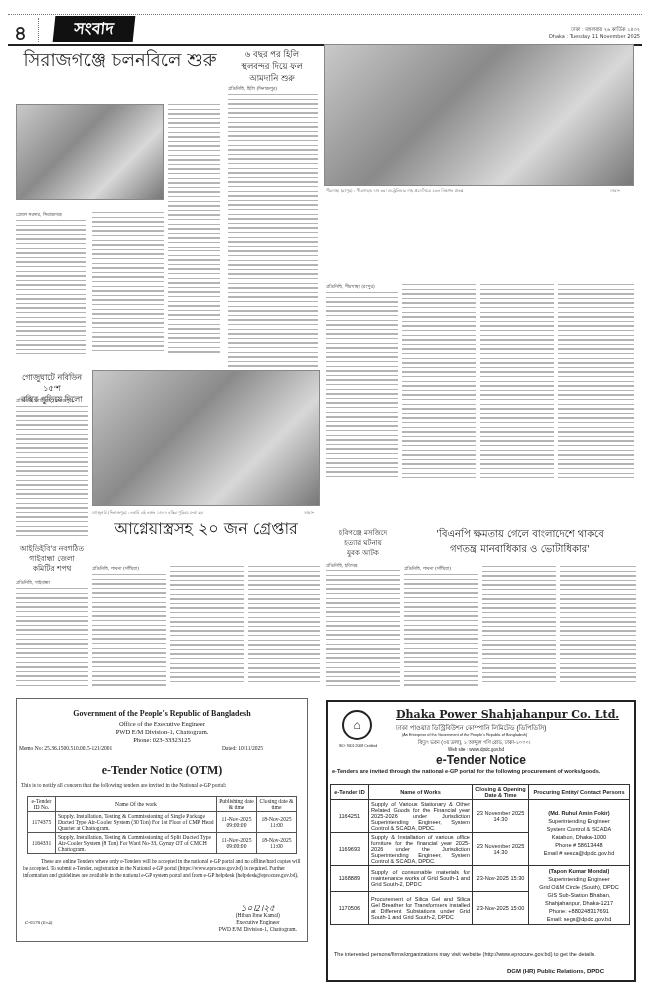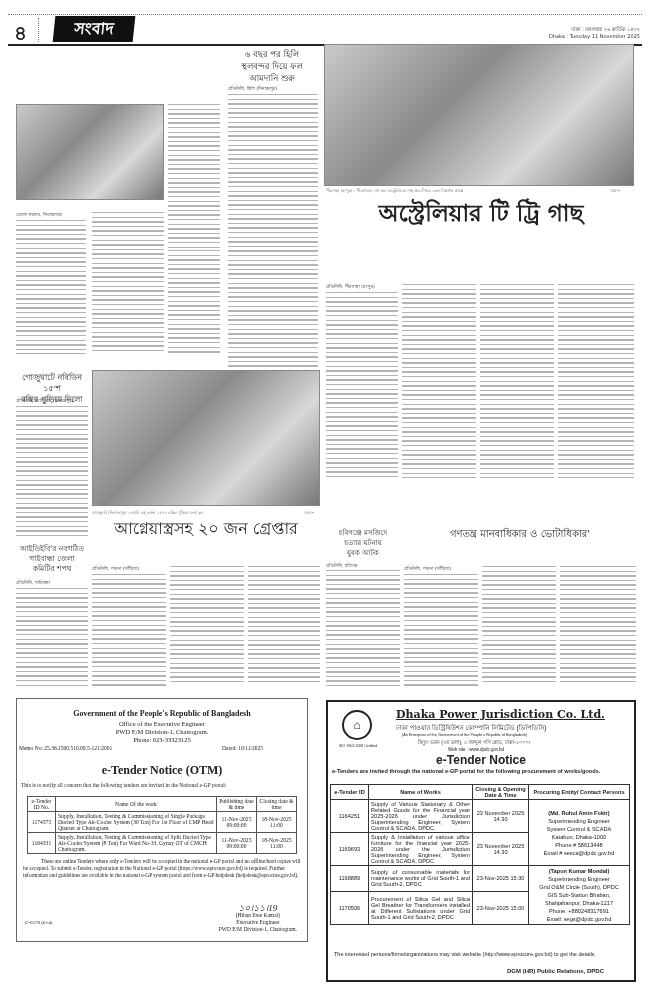--- a/index.html
+++ b/index.html
@@ -34,41 +34,41 @@
 <div class="abs pageno">৪</div>
 <div class="abs pagesep"></div>
 <div class="abs logo">সংবাদ</div>
 <div class="abs dateline">
   <div>ঢাকা : মঙ্গলবার ২৬ কার্তিক ১৪৩২</div>
   <div>Dhaka : Tuesday 11 November 2025</div>
 </div>
 <div class="abs rule"></div>
 
 <div class="abs headline" style="left:20px;top:50px;width:200px;font-size:18px;">
+  <div>সিরাজগঞ্জে চলনবিলে শুরু</div>
 </div>
 <div class="abs photo" style="left:16px;top:104px;width:148px;height:96px;"></div>
 <div class="abs fake-lines" style="left:168px;top:104px;width:52px;height:144px;"></div>
 <div class="abs byline" style="left:16px;top:212px;">প্রেমল সরদার, সিরাজগঞ্জ</div>
 <div class="abs fake-lines" style="left:16px;top:220px;width:70px;height:134px;"></div>
 <div class="abs fake-lines" style="left:92px;top:212px;width:72px;height:142px;"></div>
 <div class="abs fake-lines" style="left:168px;top:250px;width:52px;height:104px;"></div>
 
 <div class="abs headline" style="left:228px;top:48px;width:88px;font-size:8.5px;line-height:12px;">
   <div>৬ বছর পর হিলি</div>
   <div>স্থলবন্দর দিয়ে ফল</div>
   <div>আমদানি শুরু</div>
 </div>
 <div class="abs byline" style="left:228px;top:86px;">প্রতিনিধি, হিলি (দিনাজপুর)</div>
 <div class="abs fake-lines" style="left:228px;top:94px;width:90px;height:290px;"></div>
 
 <div class="abs photo" style="left:324px;top:44px;width:310px;height:142px;"></div>
 <div class="abs caption" style="left:326px;top:188px;width:260px;">পীরগাছা (রংপুর) : পীরগাছায় চাষ করা অস্ট্রেলিয়ার গাছ প্রসেসিংয়ে তেল নিষ্কাশন প্রকল্প</div>
 <div class="abs caption" style="left:610px;top:188px;">সংবাদ</div>
 <div class="abs headline" style="left:326px;top:198px;width:310px;font-size:23px;line-height:30px;font-weight:bold;">
-  <div>অস্ট্রেলিয়ার টি ট্রি গাছ</div>
 </div>
 <div class="abs byline" style="left:326px;top:284px;">প্রতিনিধি, পীরগাছা (রংপুর)</div>
 <div class="abs fake-lines" style="left:326px;top:292px;width:72px;height:186px;"></div>
 <div class="abs fake-lines" style="left:402px;top:284px;width:74px;height:194px;"></div>
 <div class="abs fake-lines" style="left:480px;top:284px;width:74px;height:194px;"></div>
 <div class="abs fake-lines" style="left:558px;top:284px;width:76px;height:194px;"></div>
 
 <div class="abs headline" style="left:16px;top:372px;width:72px;font-size:8px;line-height:11px;">
   <div>গোজুঘাটে নবিডিন ১৫'শ</div>
   <div>বস্তির পুড়িয়ে দিলো</div>
@@ -97,20 +97,21 @@
 
 <div class="abs headline" style="left:326px;top:528px;width:74px;font-size:7px;line-height:10px;">
   <div>হবিগঞ্জে মসজিদে</div>
   <div>হত্যার ঘটনায়</div>
   <div>যুবক আটক</div>
 </div>
 <div class="abs byline" style="left:326px;top:563px;">প্রতিনিধি, হবিগঞ্জ</div>
 <div class="abs fake-lines" style="left:326px;top:570px;width:74px;height:116px;"></div>
 
 <div class="abs headline" style="left:404px;top:526px;width:232px;font-size:10px;line-height:15px;">
+  <div>'বিএনপি ক্ষমতায় গেলে বাংলাদেশে থাকবে</div>
   <div>গণতন্ত্র মানবাধিকার ও ভোটাধিকার'</div>
 </div>
 <div class="abs byline" style="left:404px;top:566px;">প্রতিনিধি, পাবনা (সাঁথিয়া)</div>
 <div class="abs fake-lines" style="left:404px;top:574px;width:74px;height:112px;"></div>
 <div class="abs fake-lines" style="left:482px;top:566px;width:74px;height:120px;"></div>
 <div class="abs fake-lines" style="left:560px;top:566px;width:76px;height:120px;"></div>
 
 <div class="abs ad1">
   <div class="c" style="margin-top:10px;font-size:8px;font-weight:bold;">Government of the People's Republic of Bangladesh</div>
   <div class="c" style="font-size:6.5px;margin-top:2px;">Office of the Executive Engineer</div>
@@ -139,32 +140,32 @@
     <tr>
       <td style="text-align:center;">1164331</td>
       <td>Supply, Installation, Testing &amp; Commissioning of Split Ducted Type Air-Cooler System (8 Ton) For Ward No-33, Gynay OT of CMCH Chattogram.</td>
       <td style="text-align:center;">11-Nov-2025 09:00:00</td>
       <td style="text-align:center;">18-Nov-2025 11:00</td>
     </tr>
   </tbody>
     </table>
   <div style="font-size:5.3px;margin:4px 6px 0 6px;text-indent:18px;line-height:7px;">These are online Tenders where only e-Tenders will be accepted in the national e-GP portal and no offline/hard copies will be accepted. To submit e-Tender, registration in the National e-GP portal (https://www.eprocure.gov.bd) is required. Further information and guidelines are available in the national e-GP system portal and from e-GP helpdesk (helpdesk@eprocure.gov.bd).</div>
   <div class="abs" style="right:10px;bottom:8px;text-align:center;font-size:5.5px;line-height:7px;">
-    <div style="font-size:9px;font-style:italic;">১০।১১।19</div>
+    <div style="font-size:9px;font-style:italic;">১০।2।২৫</div>
     <div>(Hiban Ibne Kamal)</div>
     <div>Executive Engineer</div>
     <div>PWD E/M Division-1, Chattogram.</div>
   </div>
   <div class="abs" style="left:8px;bottom:16px;font-size:5px;">C-0578 (6×4)</div>
 </div>
 
 <div class="abs ad2">
   <div class="abs emblem" style="left:14px;top:8px;">⌂</div>
   <div class="abs" style="left:8px;top:42px;width:44px;text-align:center;font-size:3.5px;">ISO: 9001:2008 Certified</div>
-  <div class="abs" style="left:68px;top:6px;font-family:'DejaVu Serif',serif;font-size:11px;font-weight:bold;text-decoration:underline;">Dhaka Power Jurisdiction Co. Ltd.</div>
+  <div class="abs" style="left:68px;top:6px;font-family:'DejaVu Serif',serif;font-size:11px;font-weight:bold;text-decoration:underline;">Dhaka Power Shahjahanpur Co. Ltd.</div>
   <div class="abs" style="left:68px;top:21px;font-size:6.5px;">ঢাকা পাওয়ার ডিস্ট্রিবিউশন কোম্পানি লিমিটেড (ডিপিডিসি)</div>
   <div class="abs" style="left:74px;top:31px;font-size:3.8px;">(An Enterprise of the Government of the People's Republic of Bangladesh)</div>
   <div class="abs" style="left:90px;top:37px;font-size:5px;">বিদ্যুৎ ভবন (৩য় তলা), ১ আব্দুল গণি রোড, ঢাকা-১০০০।</div>
   <div class="abs" style="left:120px;top:45px;font-size:4.5px;">Web site : www.dpdc.gov.bd</div>
   <div class="abs" style="left:0;right:0;top:51px;text-align:center;font-size:12px;font-weight:bold;">e-Tender Notice</div>
   <div class="abs" style="left:4px;right:4px;top:66px;font-size:5.6px;font-weight:bold;line-height:7px;">e-Tenders are invited through the national e-GP portal for the following procurement of works/goods.</div>
   <table class="abs" style="left:2px;top:82px;">
     <tbody>
         <tr>
       <th style="width:38px;">e-Tender ID</th>

